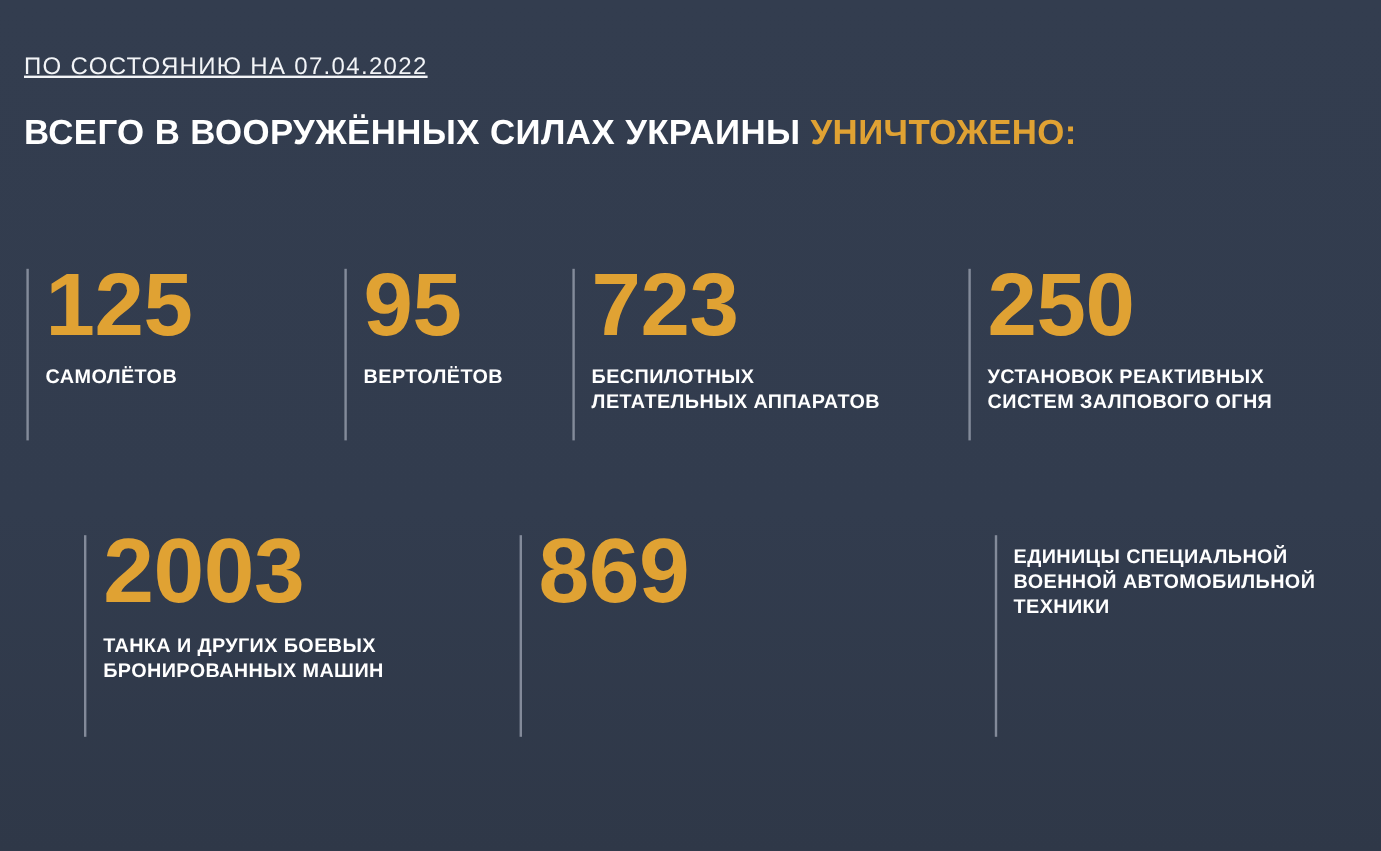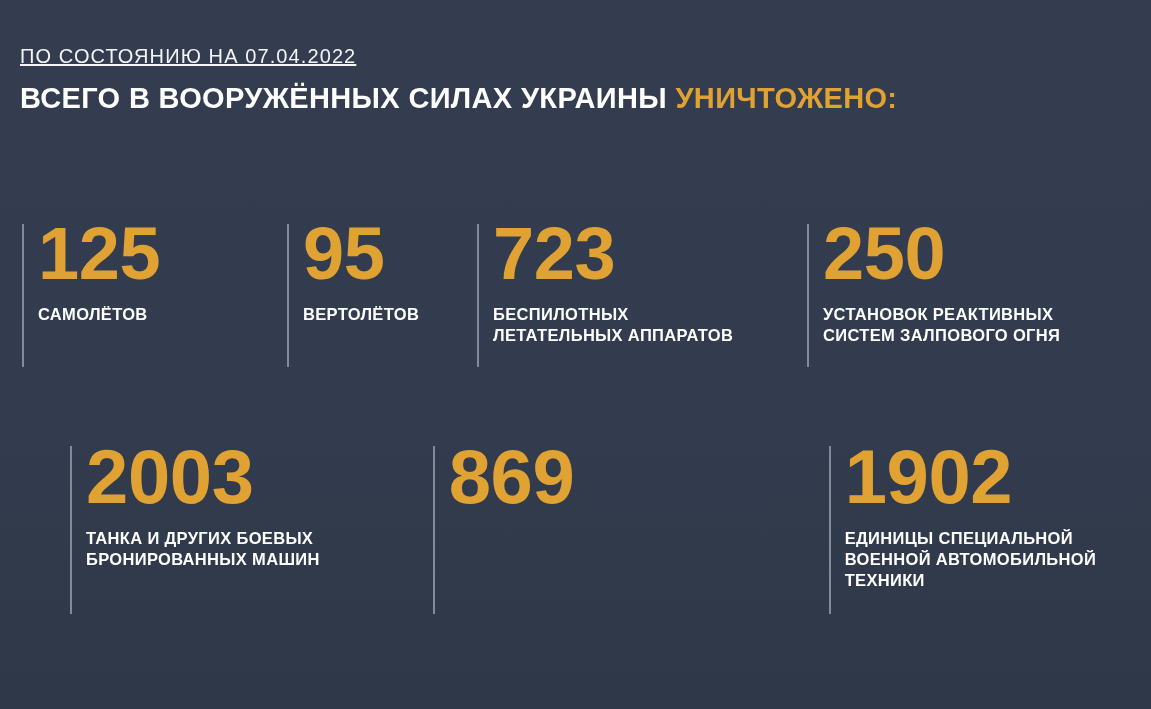--- a/index.html
+++ b/index.html
@@ -30,21 +30,21 @@
   .header-date {
     font-size: 20px;
     letter-spacing: 0.055em;
     font-weight: 400;
     color: #f2f4f7;
     text-transform: uppercase;
     line-height: 1.2;
     text-decoration: underline;
   }
   .header-title {
-    margin-top: 14px;
+    margin-top: 27px;
     font-size: 29px;
     font-weight: 700;
     letter-spacing: 0.012em;
     line-height: 1.15;
     text-transform: uppercase;
     white-space: nowrap;
   }
   .header-title .accent {
     color: #e0a233;
   }
@@ -149,20 +149,19 @@
   <div class="row row-2">
     <div class="stat c0">
       <div class="stat-value">2003</div>
       <div class="stat-label">ТАНКА И ДРУГИХ БОЕВЫХ
 БРОНИРОВАННЫХ МАШИН</div>
     </div>
     <div class="stat c1">
       <div class="stat-value">869</div>
     </div>
     <div class="stat c2">
-      <div class="stat-value">1902</div>
       <div class="stat-label">ЕДИНИЦЫ СПЕЦИАЛЬНОЙ
 ВОЕННОЙ АВТОМОБИЛЬНОЙ
 ТЕХНИКИ</div>
     </div>
   </div>
 
 </div>
 
 </body></html>

